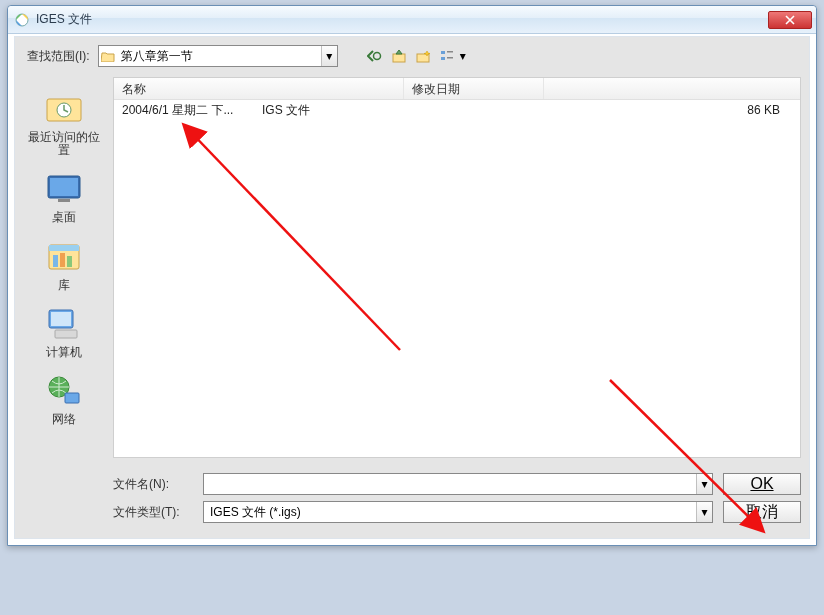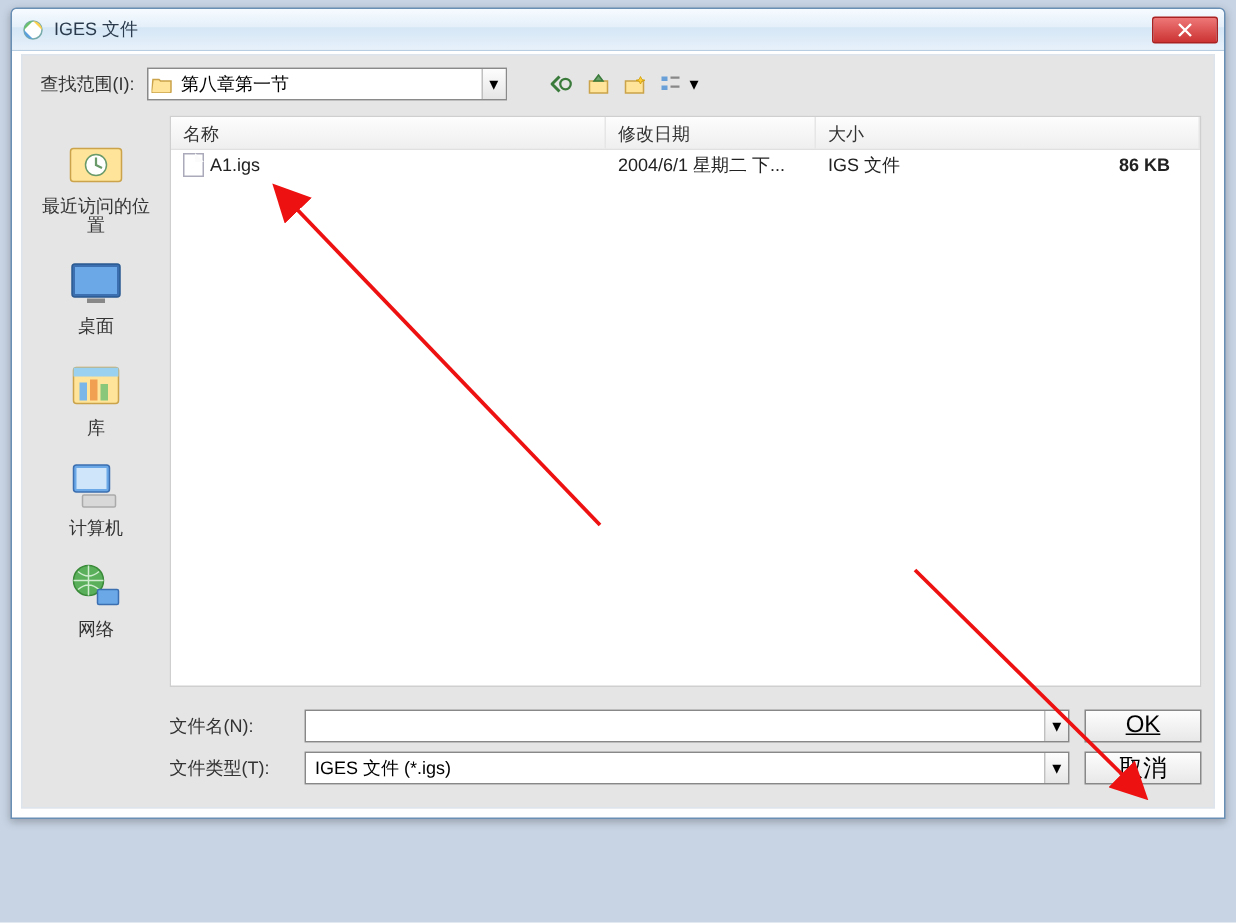--- a/index.html
+++ b/index.html
@@ -33,21 +33,21 @@
   .c-name { width: 290px; }
   .c-date { width: 140px; }
   .c-type { width: 120px; }
   .c-size { flex: 1; }
   .rows { flex: 1; overflow: auto; }
   .row { display: flex; height: 20px; align-items: center; font-size: 12px; color: #222; }
   .cell { padding: 0 8px; }
   .n-name { width: 290px; display: flex; align-items: center; gap: 4px; }
   .n-date { width: 140px; }
   .n-type { width: 120px; }
-  .n-size { flex: 1; text-align: right; padding-right: 20px; font-weight: bold; }
+  .n-size { flex: 1; text-align: right; padding-right: 20px; }
   .file-ico { width: 14px; height: 16px; border: 1px solid #aab; background: #fff; position: relative; }
   .file-ico:before { content: ""; position: absolute; right: -1px; top: -1px; border: 3px solid transparent; border-left-color: #fbfbfb; border-bottom-color: #fbfbfb; }
 
   .bottombar { position: absolute; left: 98px; right: 8px; bottom: 8px; height: 60px; }
   .brow { display: flex; align-items: center; height: 28px; gap: 10px; justify-content: flex-end; }
   .brow .blabel { width: 80px; color: #333; }
   .combo { flex: 1; display: flex; border: 1px solid #888; height: 22px; background: #fff; }
   .combo input { flex: 1; border: none; outline: none; padding: 0 6px; font-family: inherit; font-size: 12px; }
   .combo .dd2 { width: 16px; border-left: 1px solid #c0c0c0; background: linear-gradient(#fdfdfd,#e6e6e6); display: flex; align-items: center; justify-content: center; cursor: pointer; }
   .btn { width: 78px; height: 22px; border: 1px solid #888; background: linear-gradient(#fdfdfd,#e8e8e8); cursor: pointer; font-size: 16px; display: flex; align-items: center; justify-content: center; }
@@ -172,28 +172,23 @@
               </svg>
           </span>
           <span class="pl">网络</span>
         </div>
       </div>
 
       <div class="listwrap">
         <div class="cols">
           <div class="col c-name">名称</div>
           <div class="col c-date">修改日期</div>
-          <div class="col c-size">大小</div>
         </div>
         <div class="rows">
           <div class="row">
-            <div class="cell n-name">
-              <span class="file-ico"></span>
-              <span>A1.igs</span>
-            </div>
             <div class="cell n-date">2004/6/1 星期二 下...</div>
             <div class="cell n-type">IGS 文件</div>
             <div class="cell n-size">86 KB</div>
           </div>
         </div>
       </div>
     </div>
 
     <div class="bottombar">
       <div class="brow">

